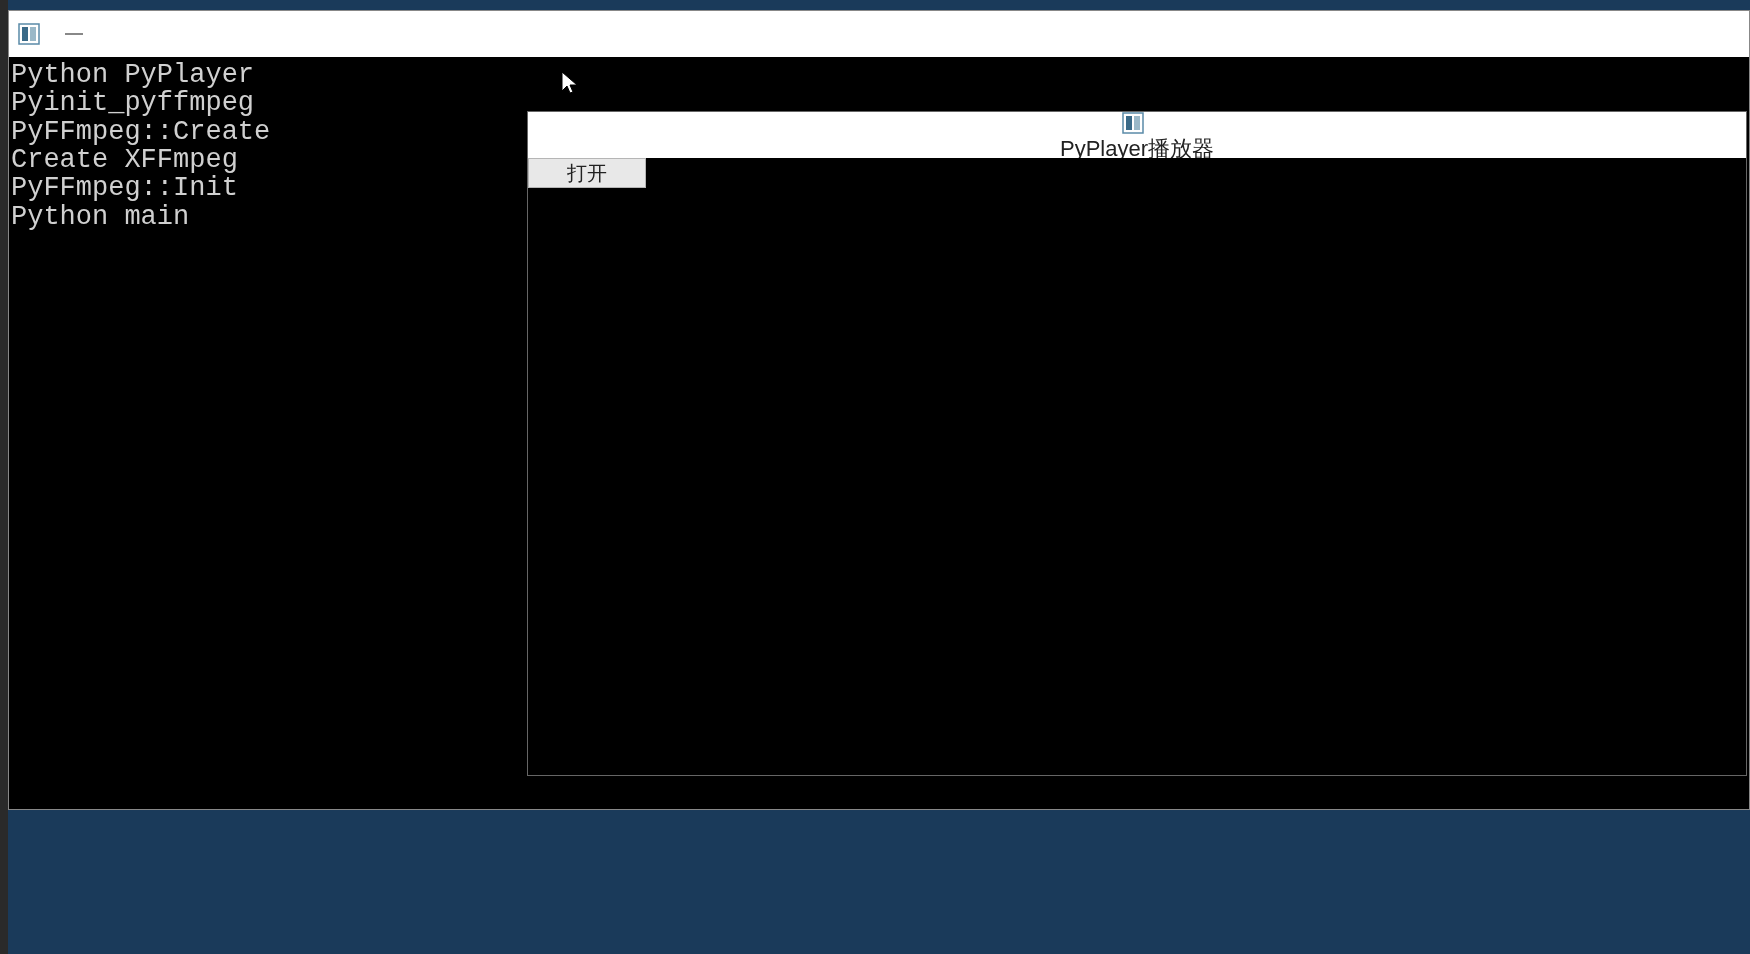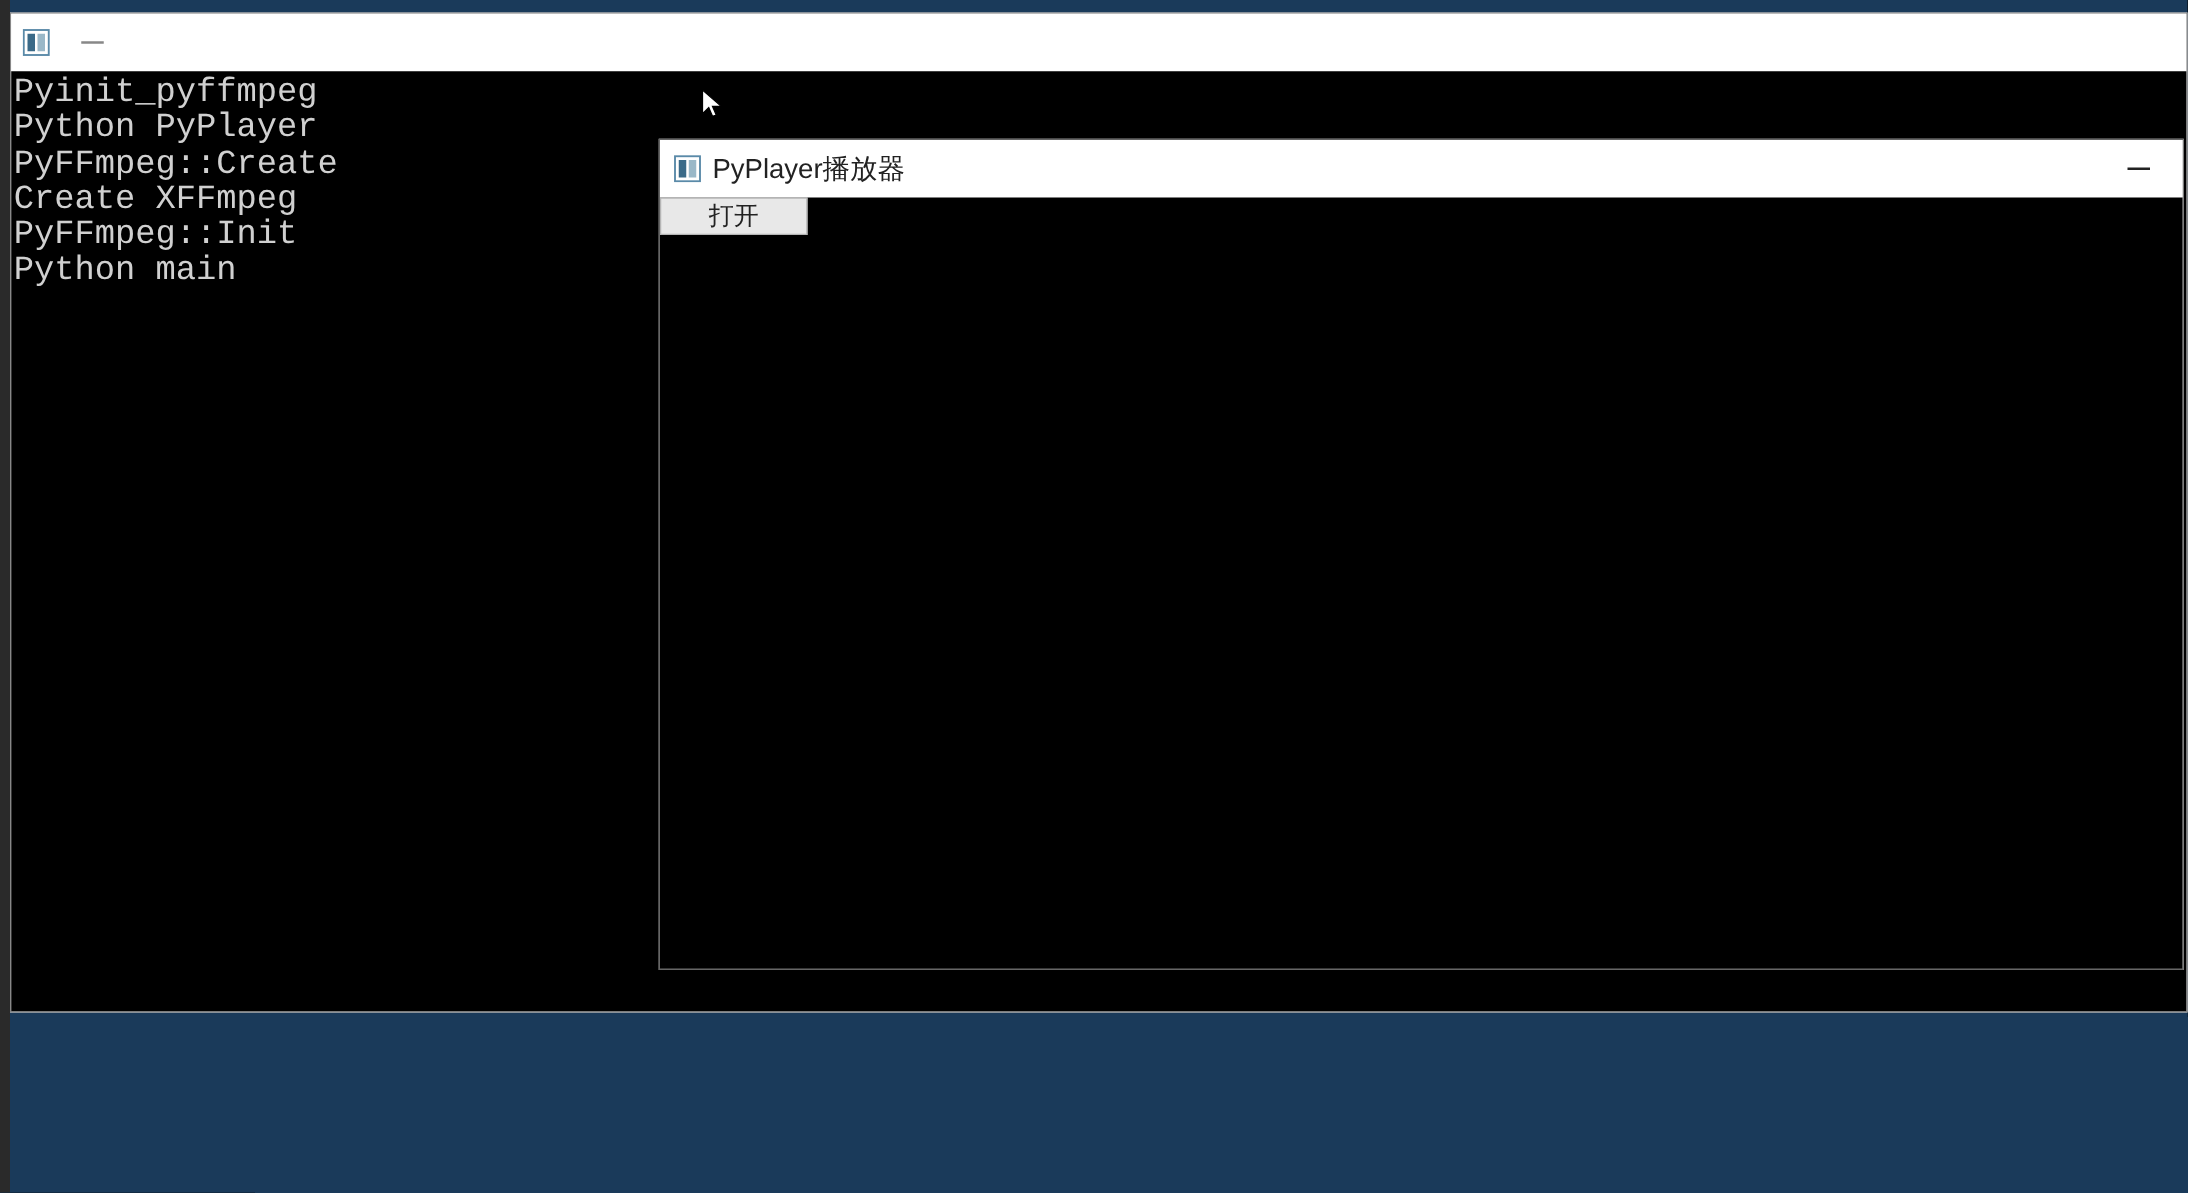--- a/index.html
+++ b/index.html
@@ -121,20 +121,21 @@
       z-index: 10;
       box-shadow: 0 0 4px rgba(0,0,0,0.3);
     }
     .player-titlebar {
       height: 46px;
       background: #ffffff;
       display: flex;
       align-items: center;
       padding: 0 10px;
       position: relative;
+      flex-direction: column;
     }
     .player-icon {
       width: 24px;
       height: 24px;
       margin-right: 8px;
       display: flex;
       align-items: center;
       justify-content: center;
     }
     .player-icon svg {
@@ -166,20 +167,21 @@
     }
     .open-button {
       position: absolute;
       left: 0;
       top: 0;
       width: 118px;
       height: 30px;
       background: #e8e8e8;
       border: 1px solid #b5b5b5;
       display: flex;
+      align-items: center;
       justify-content: center;
       font-size: 20px;
       color: #222;
       font-family: "Microsoft YaHei", "SimSun", sans-serif;
       cursor: default;
     }
     
     
     .bottom-area {
       position: absolute;
@@ -205,22 +207,22 @@
         <rect x="1" y="1" width="20" height="20" fill="none" stroke="#5a8aa8" stroke-width="1.5"></rect>
         <rect x="4" y="4" width="6" height="14" fill="#3a6a88"></rect>
         <rect x="12" y="4" width="6" height="14" fill="#9ab8c8"></rect>
       </svg>
     </div>
     <div class="console-minimize">
       <div class="dash"></div>
     </div>
   </div>
   <div class="console-body">
+    <div class="console-line">Python PyPlayer</div>
     <div class="console-line">Pyinit_pyffmpeg</div>
-    <div class="console-line">Python PyPlayer</div>
     <div class="console-line">PyFFmpeg::Create</div>
     <div class="console-line">Create XFFmpeg</div>
     <div class="console-line">PyFFmpeg::Init</div>
     <div class="console-line">Python main</div>
     <div class="cursor-pointer">
       <svg viewBox="0 0 18 26" width="18" height="26">
         <path d="M1,1 L1,20 L6,15 L9,22 L12,21 L9,14 L16,14 Z" fill="#ffffff" stroke="#000" stroke-width="1"></path>
       </svg>
     </div>
   </div>

